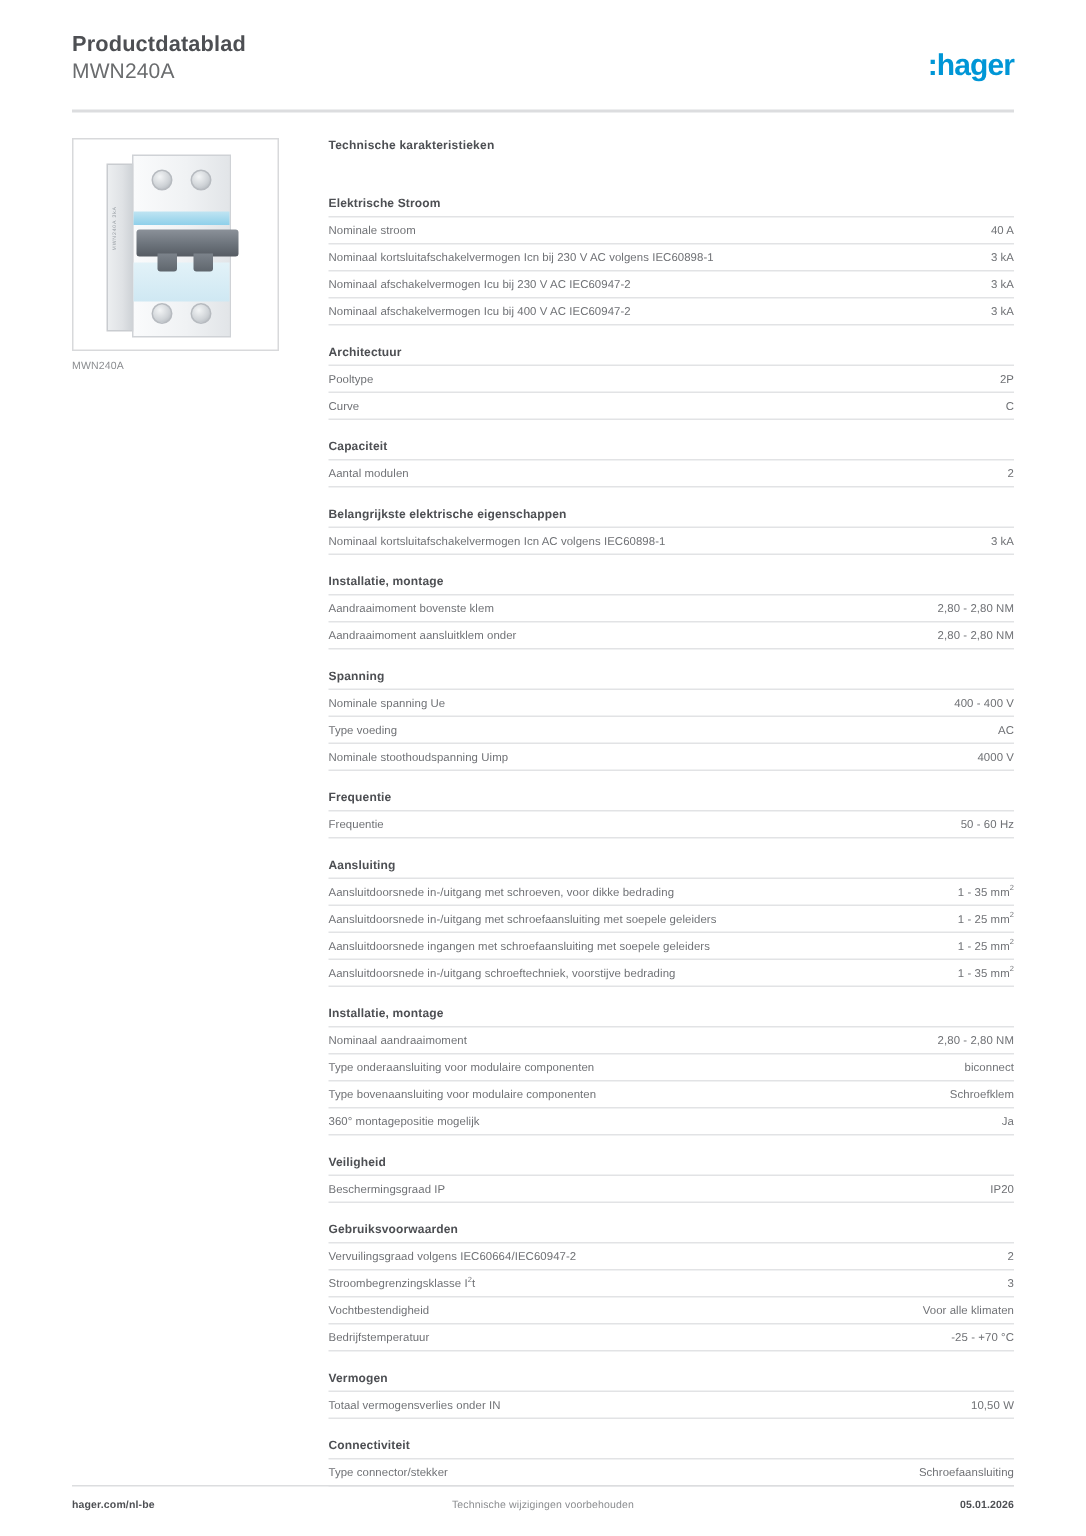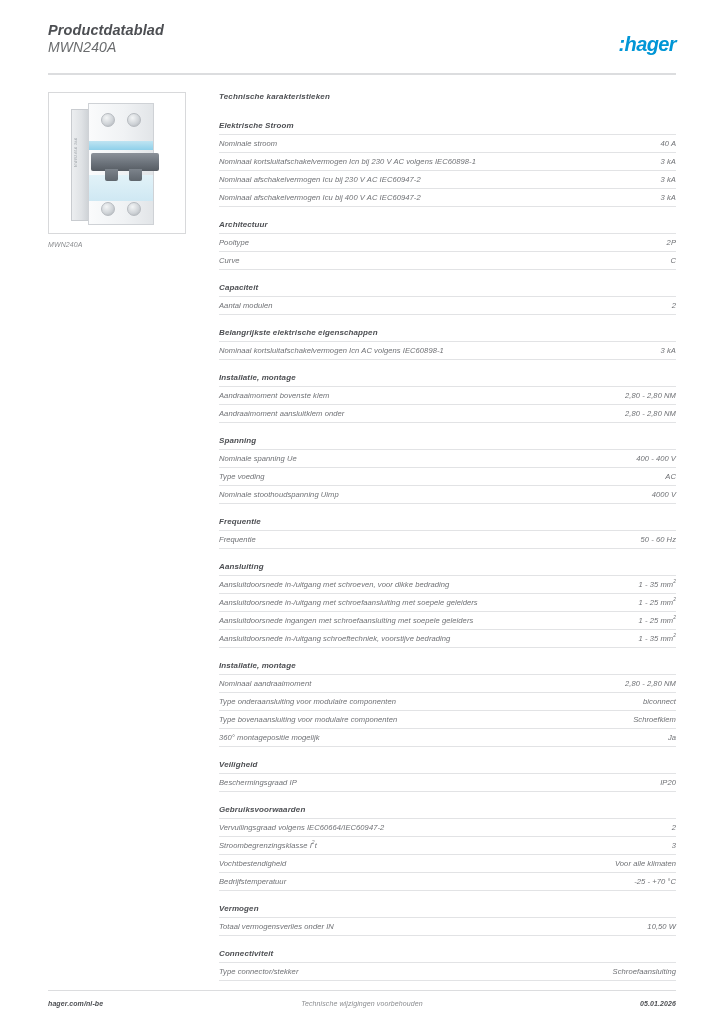--- a/index.html
+++ b/index.html
@@ -13,21 +13,20 @@
     font-family: "Liberation Sans", sans-serif;
     color: #58595b;
     position: relative;
     overflow: hidden;
   }
   .page {
     position: absolute;
     left: 0; top: 0;
     width: 724px;
     height: 1024px;
-    font-style: italic;
   }
 
   
   .header {
     position: absolute;
     left: 48px;
     top: 22px;
     width: 628px;
     height: 52px;
   }
@@ -179,21 +178,21 @@
     font-weight: bold;
     color: #4d4f53;
     letter-spacing: 0.15px;
     margin-bottom: 22px;
   }
   .subtitle {
     font-size: 8px;
     font-weight: bold;
     color: #4d4f53;
     letter-spacing: 0.15px;
-    margin-bottom: 20px;
+    margin-bottom: 30px;
   }
   .group { margin-bottom: 13px; }
   .group-title {
     font-size: 8px;
     font-weight: bold;
     color: #4d4f53;
     letter-spacing: 0.1px;
     padding-bottom: 4px;
     border-bottom: 1px solid #e2e3e5;
   }

